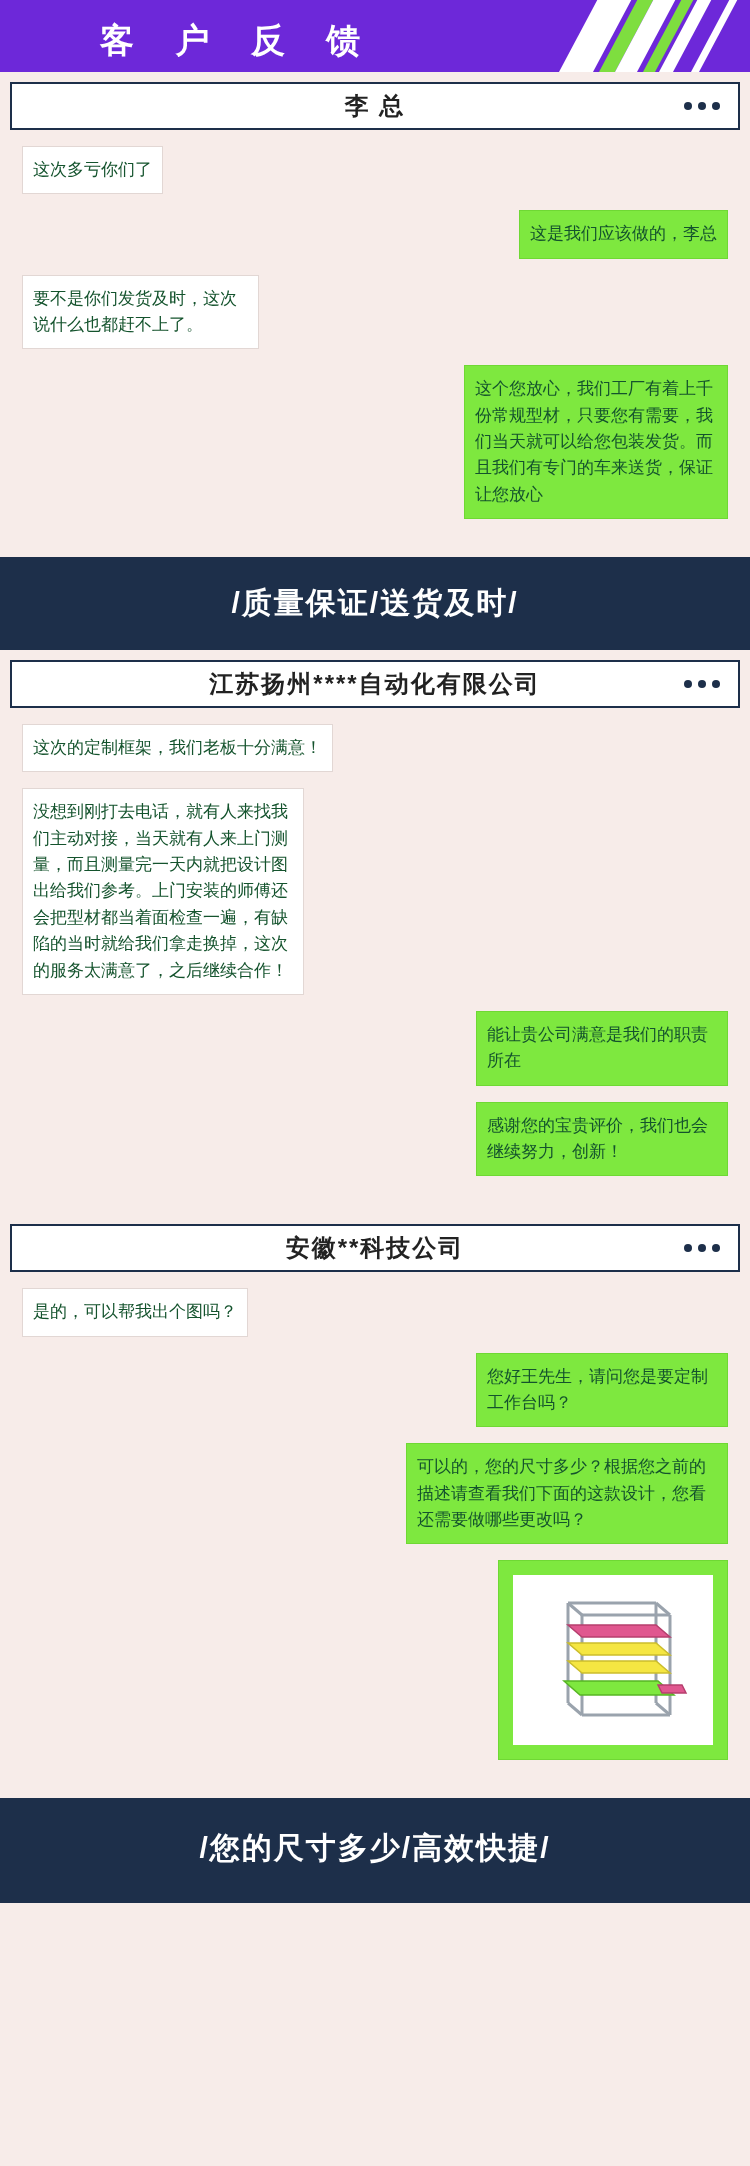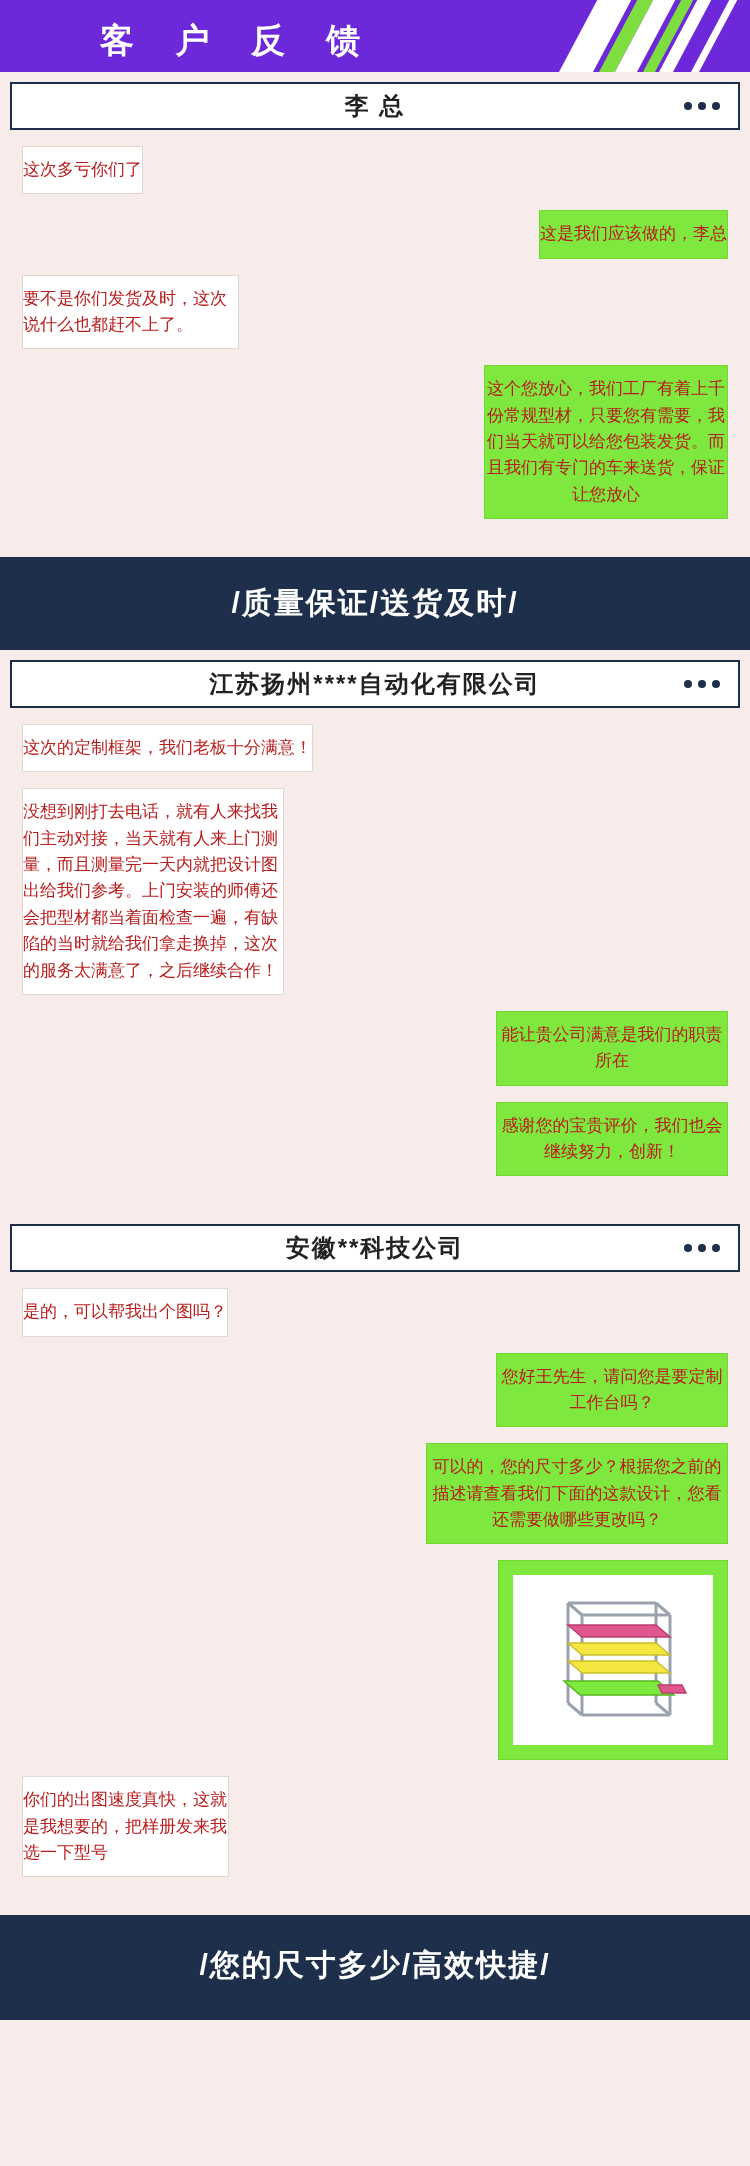--- a/index.html
+++ b/index.html
@@ -89,28 +89,28 @@
   }
 
   .messages {
     padding: 16px 22px 4px 22px;
   }
   .row {
     display: flex;
     margin-bottom: 16px;
   }
   .row.left { justify-content: flex-start; }
-  .row.right { justify-content: flex-end; text-align: center; }
+  .row.right { justify-content: flex-end; }
 
   .bubble {
     max-width: 300px;
-    padding: 10px 0;
+    padding: 10px 10px;
     font-size: 17px;
     line-height: 1.55;
-    color: #b91c1c;
+    color: #14532d;
     white-space: pre-wrap;
     word-break: break-word;
   }
   .bubble.in {
     background: #ffffff;
     border: 1px solid #e2d7d4;
   }
   .bubble.out {
     background: #7ee83f;
     border: 1px solid #6fd834;
@@ -254,21 +254,18 @@
 
               <polygon points="30,40 118,40 132,52 44,52" fill="#e0578f" stroke="#b63f6e" stroke-width="1.5"></polygon>
               <polygon points="30,58 118,58 132,70 44,70" fill="#f5e642" stroke="#cbbd2c" stroke-width="1.5"></polygon>
               <polygon points="30,76 118,76 132,88 44,88" fill="#f5e642" stroke="#cbbd2c" stroke-width="1.5"></polygon>
               <polygon points="26,96 120,96 136,110 42,110" fill="#7ee83f" stroke="#57b524" stroke-width="1.5"></polygon>
               <polygon points="120,100 144,100 148,108 124,108" fill="#e0578f" stroke="#b63f6e" stroke-width="1.5"></polygon>
             </svg>
           </div>
         </div>
       </div>
-      <div class="row left">
-        <div class="bubble in" style="max-width:205px">你们的出图速度真快，这就是我想要的，把样册发来我选一下型号</div>
-      </div>
     </div>
   </div>
 
   <div class="slogan bottom">/您的尺寸多少/高效快捷/</div>
 
 </div>
 
 </body></html>

